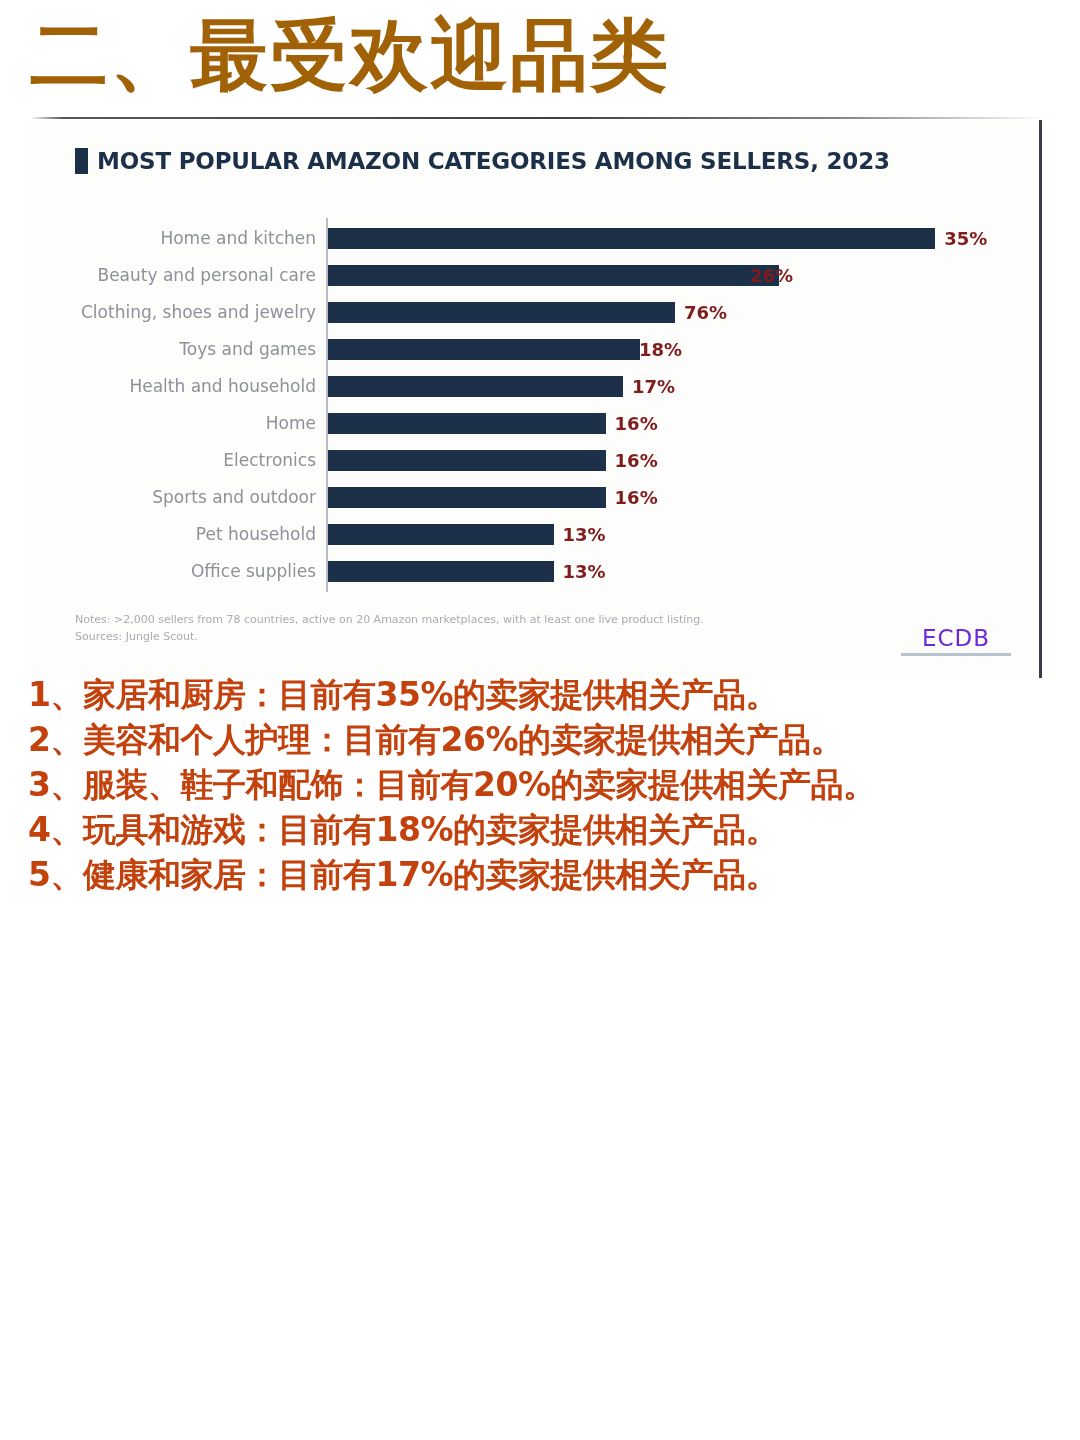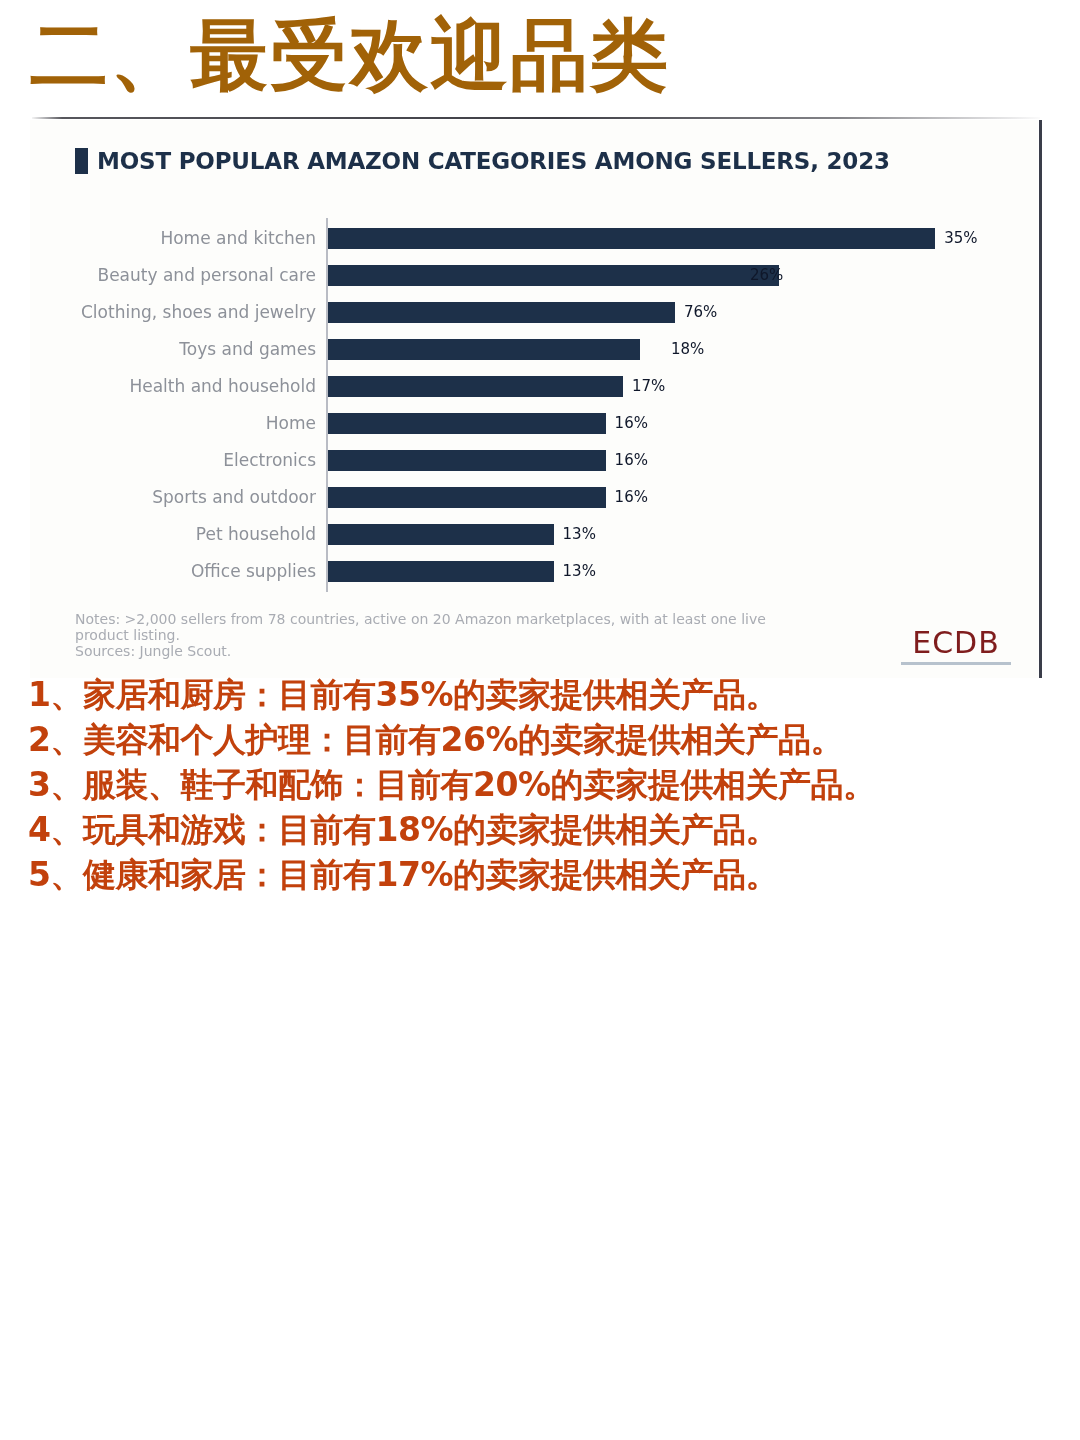--- a/index.html
+++ b/index.html
@@ -129,53 +129,53 @@
     left: 298px;
     top: 8px;
     height: 21px;
     background: #1d3049;
   }
   .bar-value {
     position: absolute;
     top: 8px;
     height: 21px;
     line-height: 21px;
-    font-size: 15px;
-    font-weight: 400;
-    color: #0f172a;
+    font-size: 18px;
+    font-weight: 700;
+    color: #7f1d1d;
     font-family: "DejaVu Sans", sans-serif;
     white-space: nowrap;
   }
 
   
   .notes {
     position: absolute;
     left: 45px;
     top: 492px;
     width: 700px;
-    font-size: 14px;
+    font-size: 11px;
     line-height: 15.5px;
     color: #a9acb3;
     font-family: "DejaVu Sans", sans-serif;
   }
   .notes div { white-space: normal; }
   .notes .sources { margin-top: 1px; }
 
   .ecdb {
     position: absolute;
     left: 871px;
     top: 505px;
     width: 110px;
     text-align: center;
   }
   .ecdb-text {
     font-family: "DejaVu Sans", sans-serif;
-    font-size: 30px;
+    font-size: 23px;
     letter-spacing: 1px;
-    color: #7f1d1d;
+    color: #6d28d9;
   }
   .ecdb-underline {
     margin-top: 2px;
     height: 3px;
     background: #b7c2cd;
   }
 
   
   .cn-list {
     position: absolute;
@@ -221,21 +221,21 @@
           <div class="bar-value" style="left: 720px;">26%</div>
         </div>
         <div class="row" style="top: 76px;">
           <div class="cat-label">Clothing, shoes and jewelry</div>
           <div class="bar" style="width: 347px; background: rgb(29, 48, 73);"></div>
           <div class="bar-value" style="left: 654px;">76%</div>
         </div>
         <div class="row" style="top: 113px;">
           <div class="cat-label">Toys and games</div>
           <div class="bar" style="width: 312.3px; background: rgb(29, 48, 73);"></div>
-          <div class="bar-value" style="left: 641px;">18%</div>
+          <div class="bar-value" style="left: 609px;">18%</div>
         </div>
         <div class="row" style="top: 150px;">
           <div class="cat-label">Health and household</div>
           <div class="bar" style="width: 294.95px; background: rgb(29, 48, 73);"></div>
           <div class="bar-value" style="left: 601.95px;">17%</div>
         </div>
         <div class="row" style="top: 187px;">
           <div class="cat-label">Home</div>
           <div class="bar" style="width: 277.6px; background: rgb(29, 48, 73);"></div>
           <div class="bar-value" style="left: 584.6px;">16%</div>

